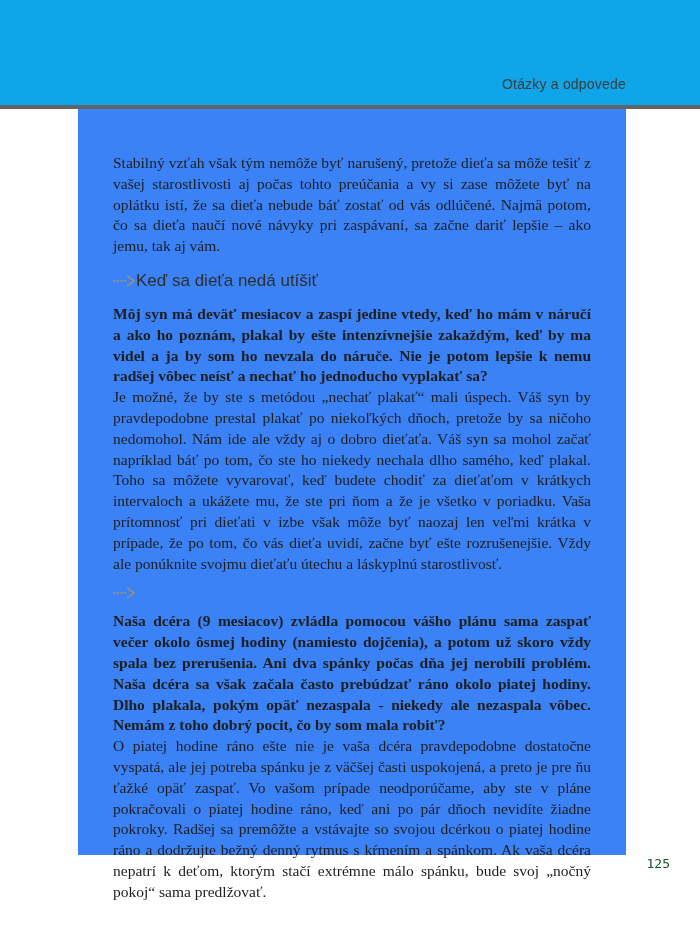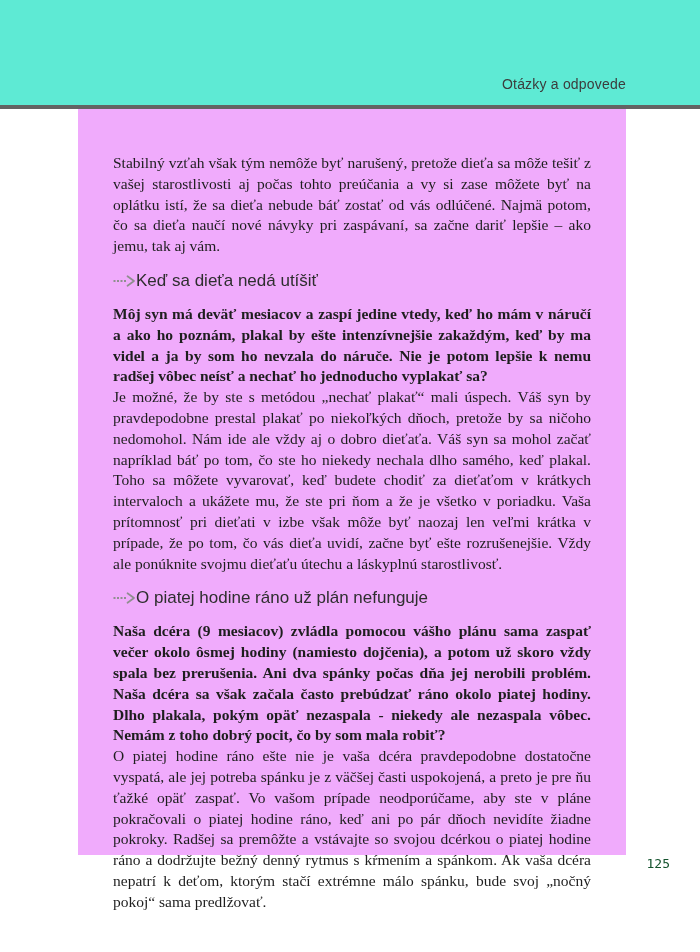--- a/index.html
+++ b/index.html
@@ -8,21 +8,21 @@
     position: relative;
     background: #ffffff;
     overflow: hidden;
     font-family: "Liberation Serif", serif;
   }
 
   .top-band {
     position: absolute;
     left: 0; top: 0;
     width: 700px; height: 105px;
-    background: #5eead4;
+    background: #0ea5e9;
   }
   .running-header {
     position: absolute;
     right: 74px; top: 76px;
     font-family: "Liberation Sans", sans-serif;
     font-size: 14px;
     letter-spacing: 0.2px;
     color: #3c3c3c;
     white-space: nowrap;
   }
@@ -30,21 +30,21 @@
     position: absolute;
     left: 0; top: 105px;
     width: 700px; height: 4px;
     background: #636363;
   }
 
   .page-block {
     position: absolute;
     left: 78px; top: 109px;
     width: 548px; height: 746px;
-    background: #f0abfc;
+    background: #3b82f6;
     padding: 44px 35px 0 35px;
   }
 
   .body-text {
     font-family: "Liberation Serif", serif;
     font-size: 15.5px;
     line-height: 20.8px;
     color: #1e1e1e;
     text-align: justify;
   }
@@ -109,21 +109,20 @@
   <h2 class="section-heading">
     <svg class="arrow-icon" viewBox="0 0 23 12" aria-hidden="true">
       <g fill="#8f8f8f">
         <rect x="0.5" y="5" width="2" height="2"></rect>
         <rect x="4" y="5" width="2" height="2"></rect>
         <rect x="7.5" y="5" width="2" height="2"></rect>
         <rect x="11" y="5" width="2" height="2"></rect>
       </g>
       <path d="M14.5 1.2 L21 6 L14.5 10.8" fill="none" stroke="#8f8f8f" stroke-width="1.7" stroke-linecap="round" stroke-linejoin="round"></path>
     </svg>
-    <span>O piatej hodine ráno už plán nefunguje</span>
   </h2>
 
   <p class="body-text question-paragraph">Naša dcéra (9 mesiacov) zvládla pomocou vášho plánu sama zaspať večer okolo ôsmej hodiny (namiesto dojčenia), a potom už skoro vždy spala bez prerušenia. Ani dva spánky počas dňa jej nerobili problém. Naša dcéra sa však začala často prebúdzať ráno okolo piatej hodiny. Dlho plakala, pokým opäť nezaspala - niekedy ale nezaspala vôbec. Nemám z toho dobrý pocit, čo by som mala robiť?</p>
   <p class="body-text answer-paragraph">O piatej hodine ráno ešte nie je vaša dcéra pravdepodobne dostatočne vyspatá, ale jej potreba spánku je z väčšej časti uspokojená, a preto je pre ňu ťažké opäť zaspať. Vo vašom prípade neodporúčame, aby ste v pláne pokračovali o piatej hodine ráno, keď ani po pár dňoch nevidíte žiadne pokroky. Radšej sa premôžte a vstávajte so svojou dcérkou o piatej hodine ráno a dodržujte bežný denný rytmus s kŕmením a spánkom. Ak vaša dcéra nepatrí k deťom, ktorým stačí extrémne málo spánku, bude svoj „nočný pokoj“ sama predlžovať.</p>
 
 </main>
 
 <div class="page-number">125</div>
 
 </body></html>

